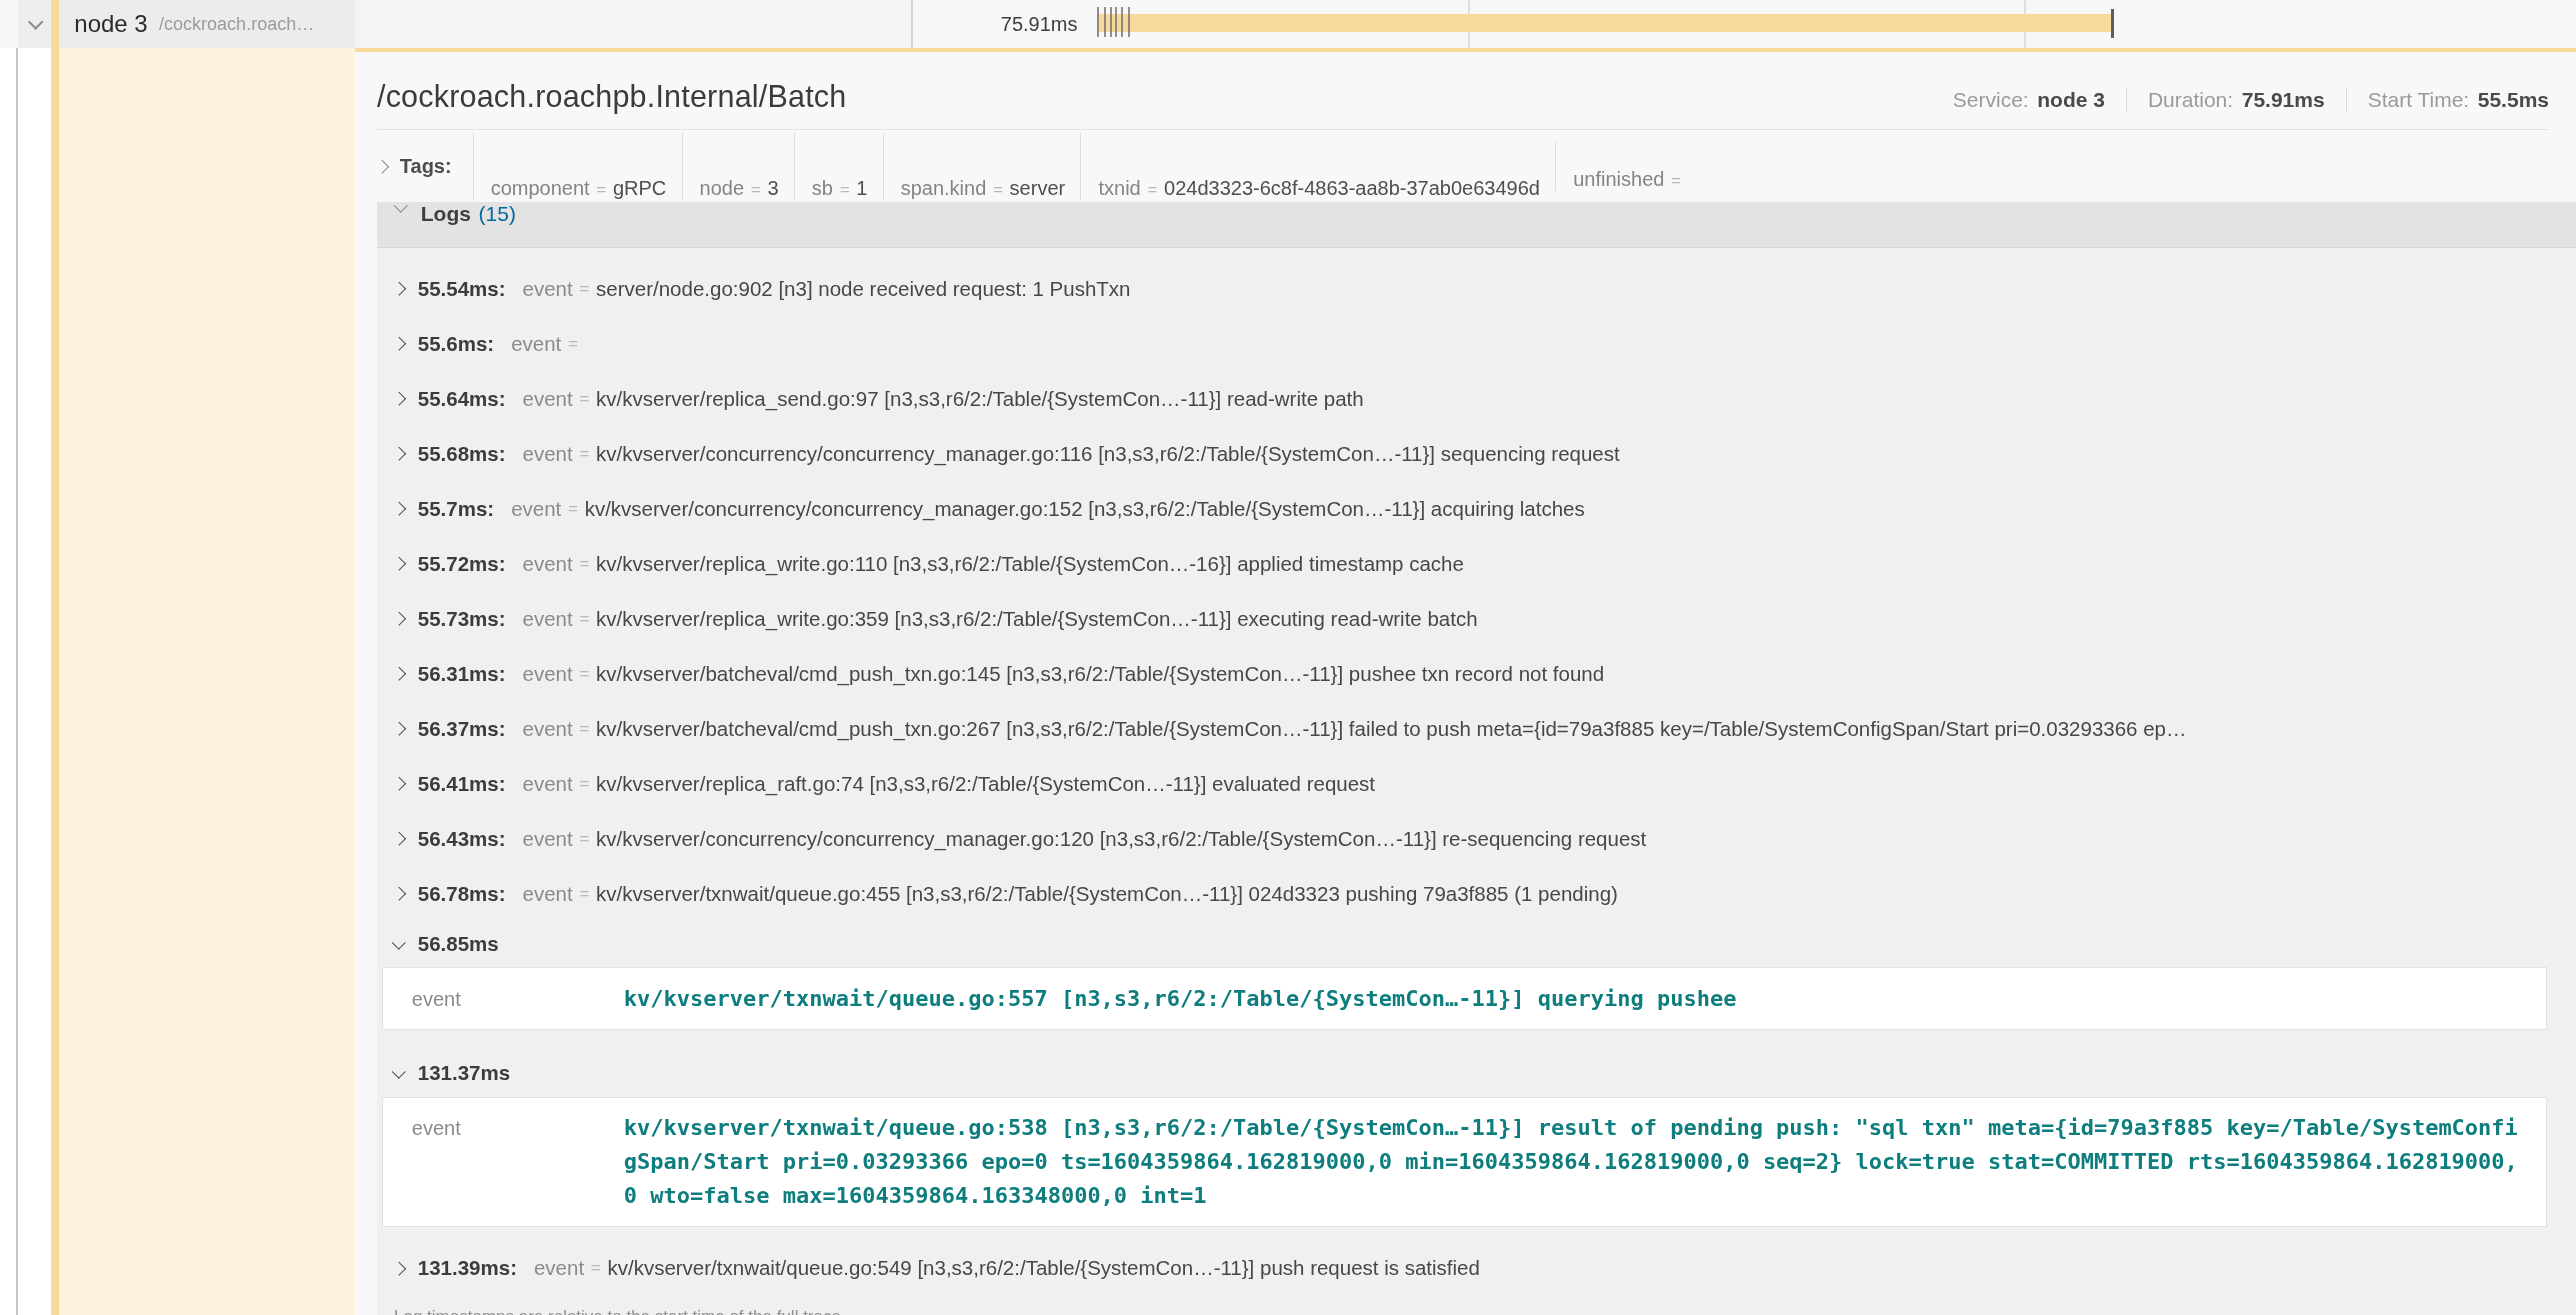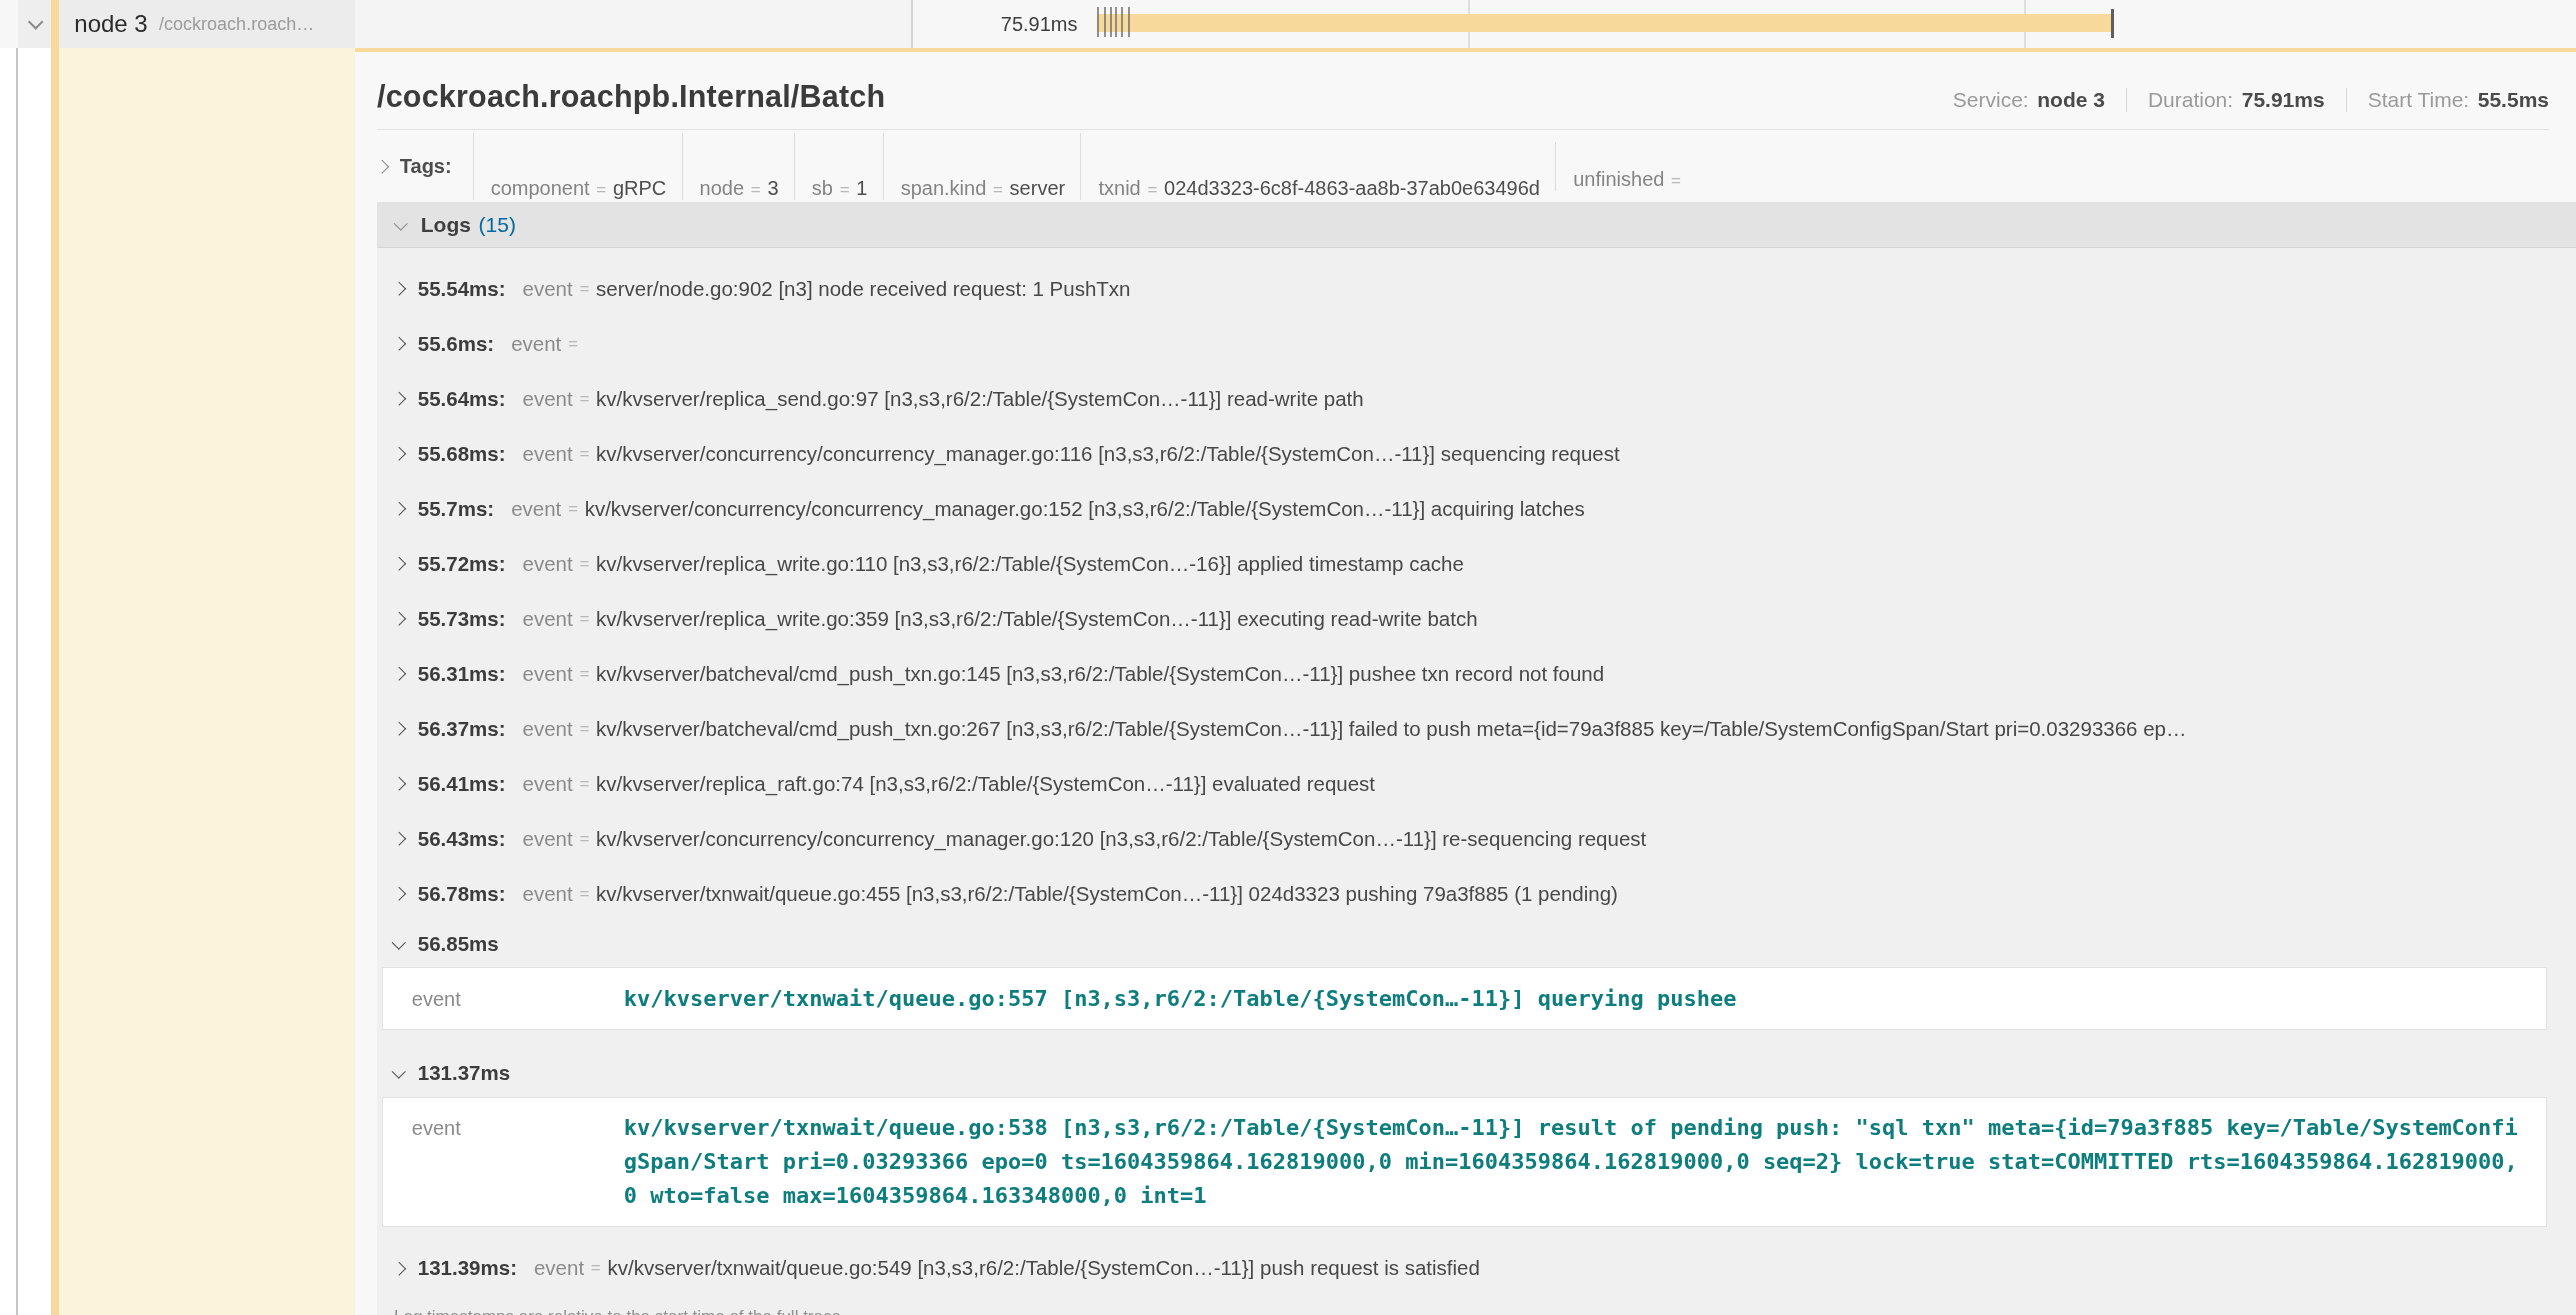--- a/index.html
+++ b/index.html
@@ -33,21 +33,21 @@
   .tick { position:absolute; top:6.7px; width:1.9px; height:30.5px; background:#6e6e6e; opacity:.75; }
   .end-cap { position:absolute; left:2111px; top:8.6px; width:2.9px; height:29.6px; background:#5e5e5e; }
 
   
   .cream-gutter { position:absolute; left:59px; top:48px; width:296px; height:1268px; background:#fcf3dc; }
 
   
   .detail { position:absolute; left:355px; top:48px; width:2221px; height:1268px;
             background:#f8f8f8; border-top:4.8px solid #f6d99b; padding:27px 27px 0 22px; overflow:hidden; }
   .detail-head { display:flex; justify-content:space-between; align-items:baseline; }
-  .detail-title { font-size:30.5px; font-weight:700; color:#3b3b3b; letter-spacing:0.2px; }
+  .detail-title { font-size:30.5px; font-weight:400; color:#3b3b3b; letter-spacing:0.2px; }
   .detail-meta { display:flex; align-items:baseline; white-space:nowrap; font-size:21px; }
   .meta-item { display:flex; align-items:baseline; }
   .meta-item + .meta-item { border-left:1.9px solid #d8d8d8; margin-left:21px; padding-left:21px; }
   .meta-label { color:#9a9a9a; margin-right:8.6px; }
   .meta-value { color:#4a4a4a; font-weight:700; }
   .title-rule { border:none; border-top:1.9px solid #e2e2e2; margin-top:15.3px; }
 
   
   .chev { display:inline-block; width:11.4px; height:11.4px; border-right:2.4px solid #4f4f4f; border-bottom:2.4px solid #4f4f4f; flex:none; }
   .chev.down  { transform:rotate(45deg) translate(-1px,-1px); }
@@ -60,21 +60,21 @@
   .tags-label { font-weight:700; color:#4c4c4c; margin:0 5.7px 0 13.3px; }
   .tag { display:flex; align-items:baseline; white-space:nowrap; margin-left:15.3px; padding-left:17px; border-left:1.9px solid #dcdcdc; }
   .tag:first-of-type { border-left:none; padding-left:5.7px; }
   .tag-key { color:#848484; }
   .eq { color:#b8b8b8; font-size:17px; margin:0 6.7px; }
   .tag-value { color:#4e4e4e;margin-top:44px; }
 
   
   .logs { margin-top:17px; margin-right:-27px; background:#f0f0f0; border-bottom:1.9px solid #d2d2d2; }
   .logs-header { height:46px; background:#e3e3e3; border-bottom:1px solid #d5d5d5;
-                 display:flex; align-items:center; padding-left:19px; font-size:21px; cursor:pointer; }
+                 display:flex; padding-left:19px; font-size:21px; cursor:pointer; }
   .logs-title { font-weight:700; color:#3f3f3f; margin:0 7.6px 0 15.3px; }
   .logs-count { color:#0369a1; }
   .logs-body { padding-top:13.3px; }
 
   .log-row { height:55px; display:flex; align-items:center; padding-left:17px; white-space:nowrap;
              overflow:hidden; font-size:20.5px; cursor:pointer; }
   .log-time { font-weight:700; color:#3c3c3c; margin-left:14.3px; margin-right:17px; }
   .log-key { color:#8a8a8a; }
   .log-value { color:#474747; }
 

